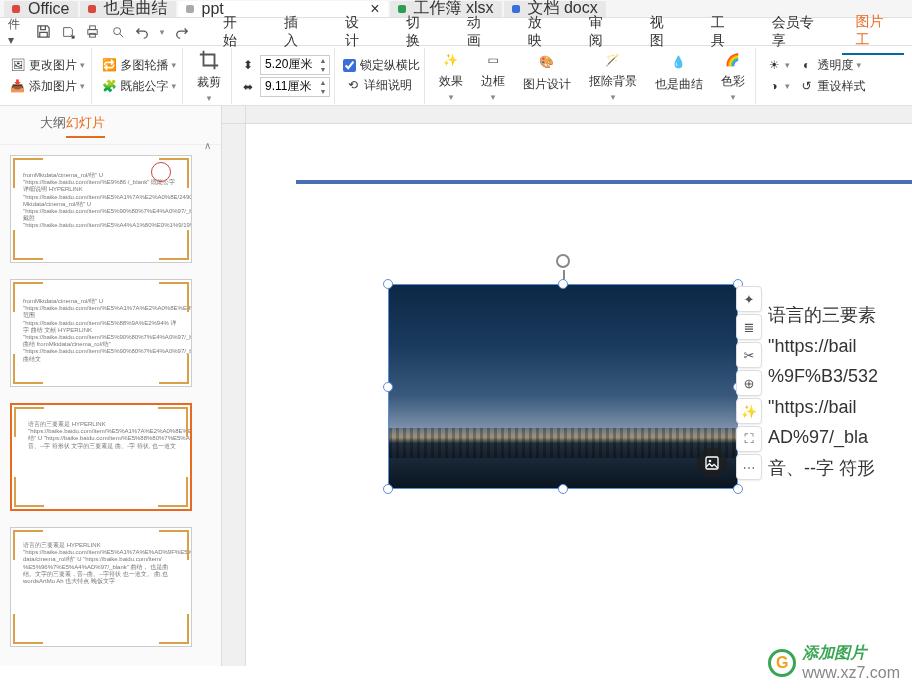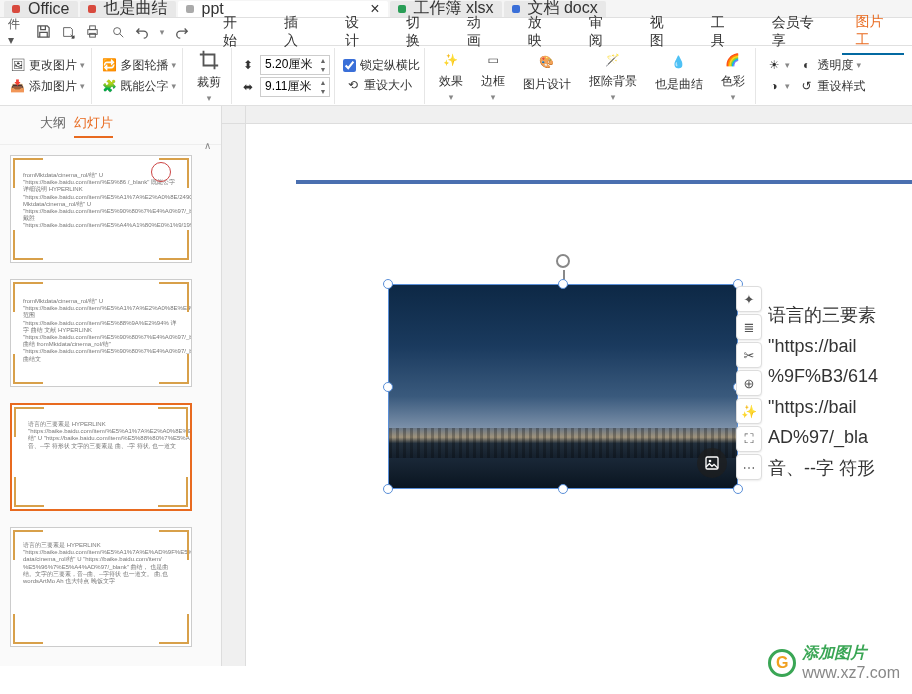--- a/index.html
+++ b/index.html
@@ -30,21 +30,21 @@
 .spinner { display: inline-flex; align-items: center; border: 1px solid #ccc; height: 20px; background: #fff; }
 .spinner input { border: none; width: 56px; padding: 0 4px; font-size: 12px; outline: none; }
 .spinner .spin { display: flex; flex-direction: column; width: 12px; }
 .spinner .spin div { height: 9px; font-size: 7px; text-align: center; color: #666; cursor: pointer; line-height: 9px; }
 .chk { display: flex; align-items: center; gap: 4px; font-size: 12px; }
 .chk input { accent-color: #3a6fd8; }
 
 .workspace { display: flex; height: 560px; }
 
 .side-panel { width: 222px; border-right: 1px solid #ddd; background: #fafafa; display: flex; flex-direction: column; }
-.side-tabs { display: flex; gap: 8px; padding: 8px 16px 6px 40px; border-bottom: 1px solid #eee; font-size: 13px; }
+.side-tabs { display: flex; gap: 0; padding: 8px 16px 6px 40px; border-bottom: 1px solid #eee; font-size: 13px; }
 .side-tab { color: #666; cursor: pointer; padding-bottom: 4px; }
 .side-tab.active { color: #e86a1f; border-bottom: 2px solid #e86a1f; }
 .thumbs { overflow-y: auto; padding: 10px; flex: 1; }
 .thumb { width: 182px; height: 108px; background: #fff; border: 1px solid #ccc; margin-bottom: 16px; position: relative; padding: 6px; font-size: 6px; color: #777; line-height: 1.2; overflow: hidden; cursor: pointer; }
 .thumb.active { border: 2px solid #e86a1f; }
 .thumb .corner-tl, .thumb .corner-tr, .thumb .corner-bl, .thumb .corner-br { position: absolute; width: 30px; height: 30px; border: 2px solid #d8a04a; }
 .thumb .corner-tl { top: 2px; left: 2px; border-right: none; border-bottom: none; }
 .thumb .corner-tr { top: 2px; right: 2px; border-left: none; border-bottom: none; }
 .thumb .corner-bl { bottom: 2px; left: 2px; border-right: none; border-top: none; }
 .thumb .corner-br { bottom: 2px; right: 2px; border-left: none; border-top: none; }
@@ -216,21 +216,21 @@
         </div>
     </div>
   </div>
   <div class="rgroup">
     <label class="chk">
         <input type="checkbox" checked="" style="">
         <span>锁定纵横比</span>
       </label>
     <div class="rbtn">
         <span class="ricon">⟲</span>
-        <span>重设大小</span>
+        <span>详细说明</span>
       </div>
   </div>
   <div class="rgroup" style="flex-direction:row;gap:6px">
     <div class="rbig">
         <span class="ricon">✨</span>
         <span>效果</span>
         <span class="caret">▾</span>
       </div>
     <div class="rbig">
         <span class="ricon">▭</span>
@@ -370,21 +370,21 @@
         <div class="fly-btn">≣</div>
         <div class="fly-btn">✂</div>
         <div class="fly-btn">⊕</div>
         <div class="fly-btn">✨</div>
         <div class="fly-btn">⛶</div>
         <div class="fly-btn">⋯</div>
       </div>
 
       <div class="body-text">语言的三要素
 "https://bail
-%9F%B3/614
+%9F%B3/532
 "https://bail
 AD%97/_bla
 音、--字 符形</div>
     </div>
   </div>
 </div>
 
 <div class="watermark">
   <div class="wm-badge">G</div>
   <div>

